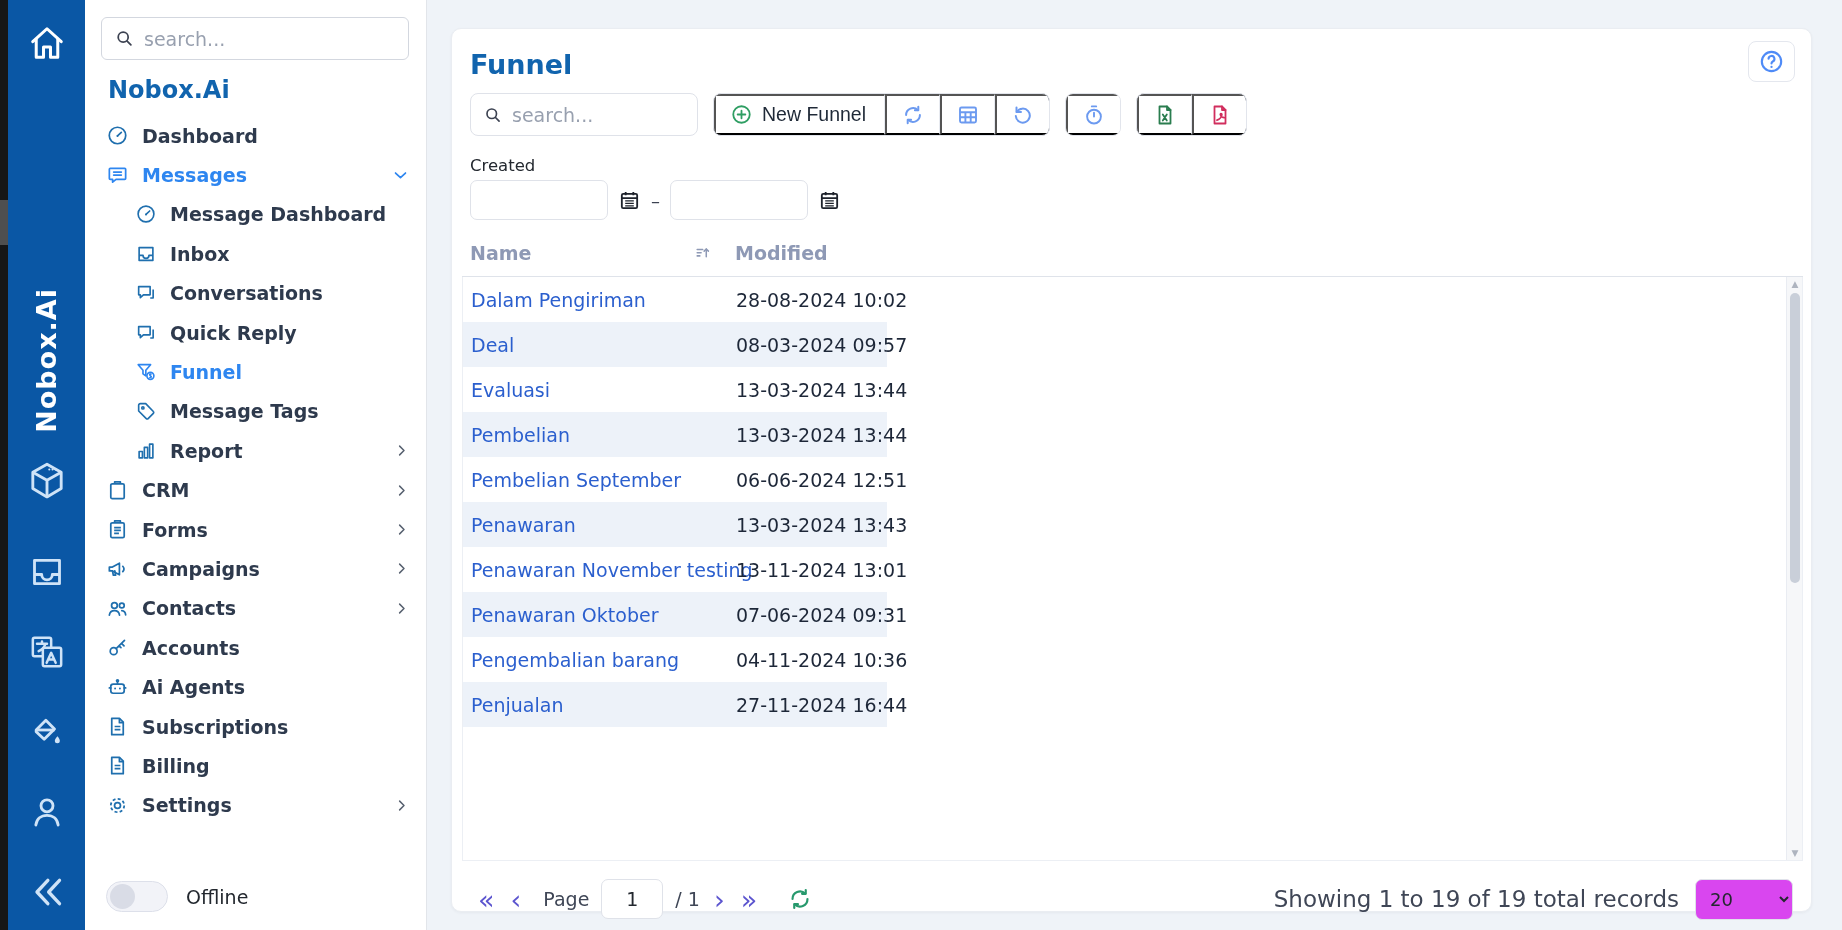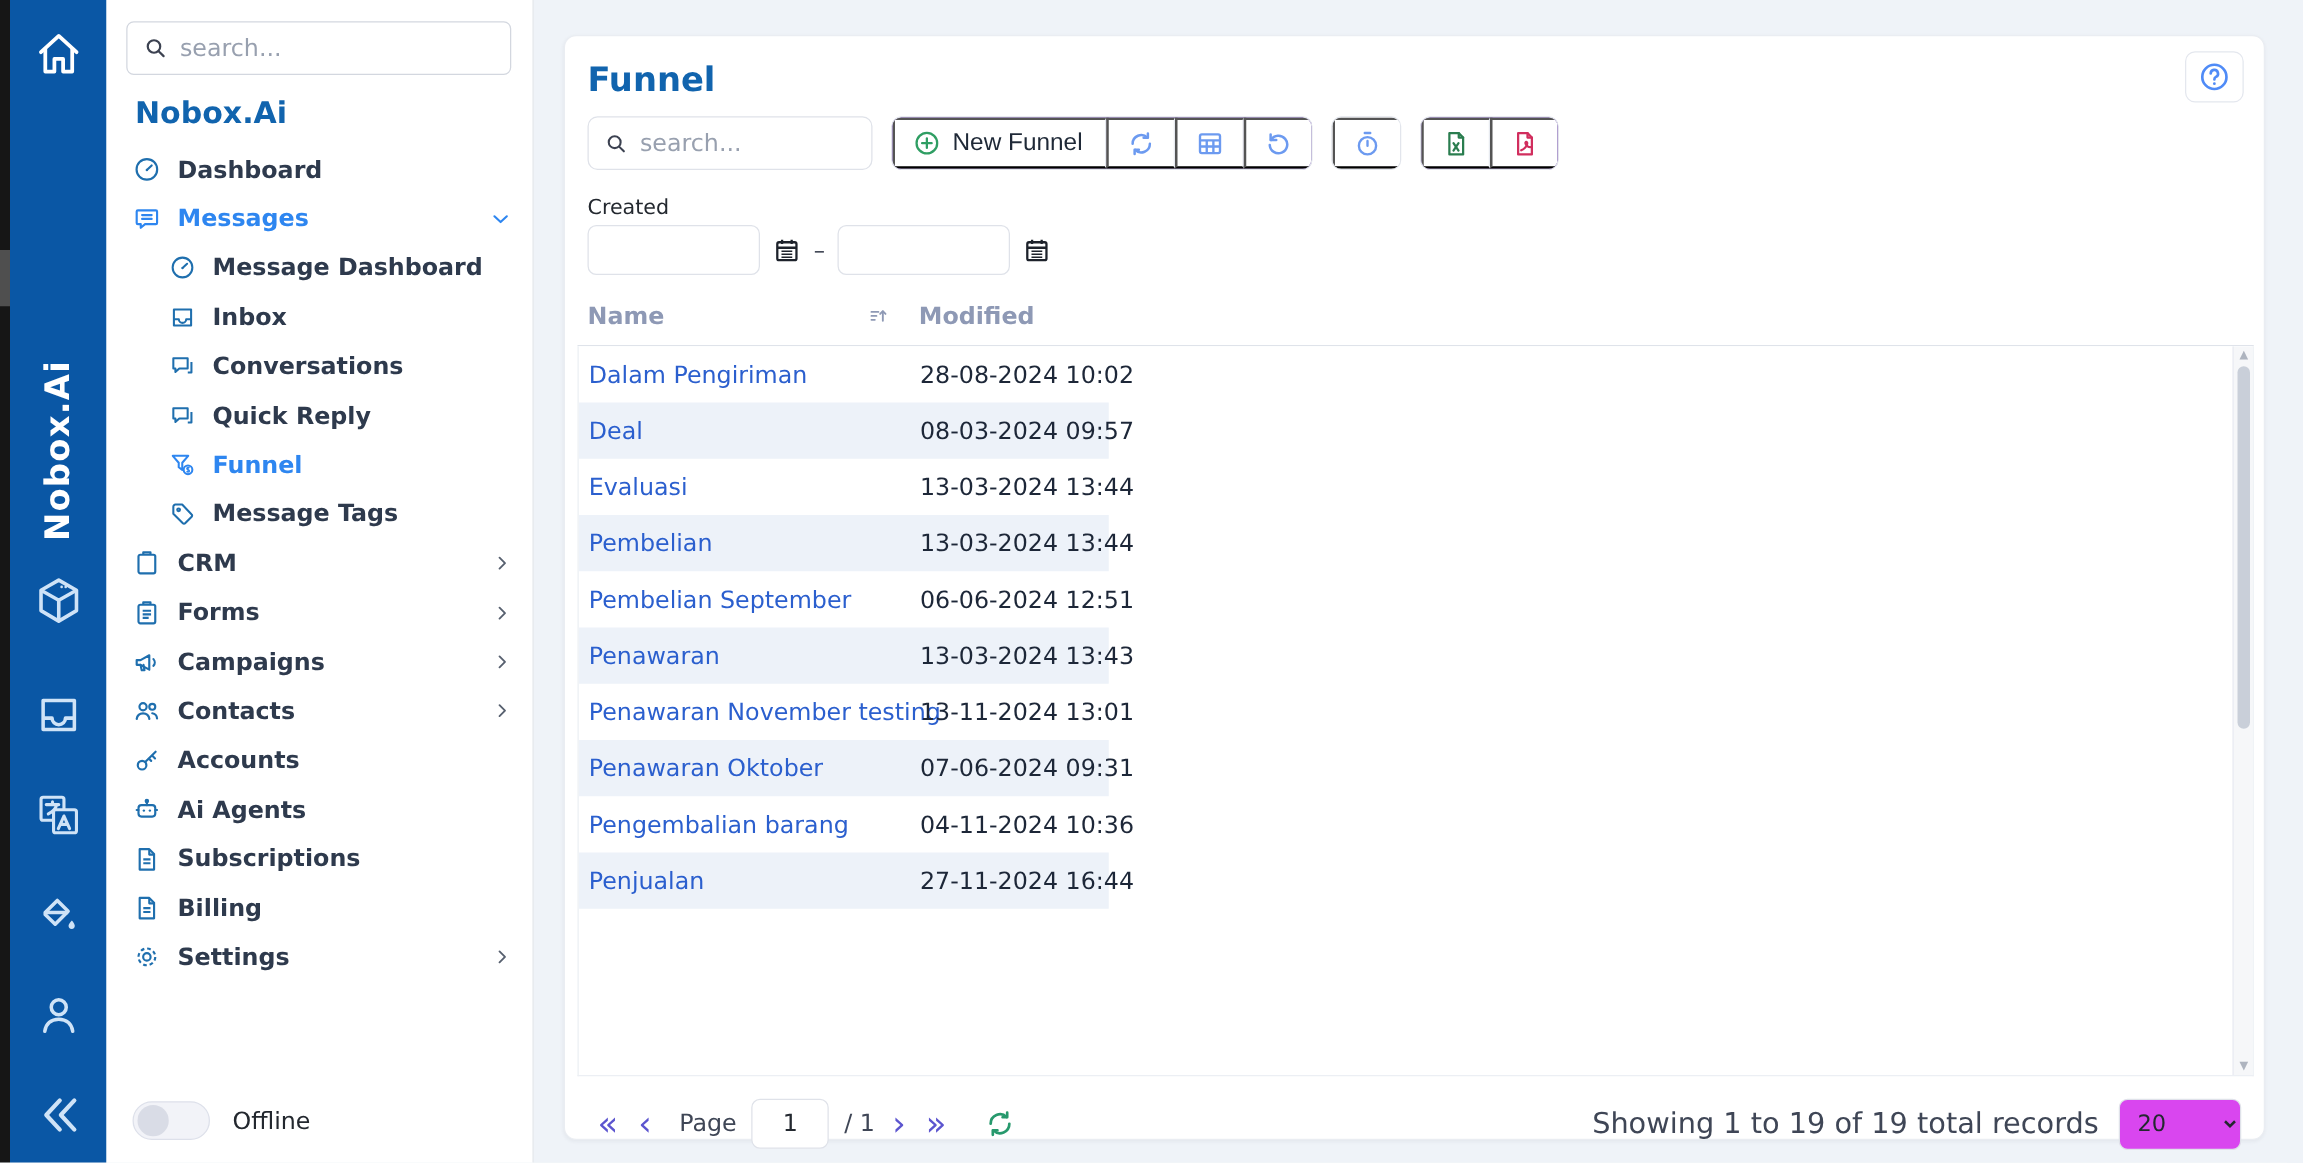--- a/index.html
+++ b/index.html
@@ -52,21 +52,21 @@
   .page-title { position:absolute; left:18px; top:20px; font-size:27px; font-weight:700; color:#1164ae; }
   .help-btn { position:absolute; right:16px; top:12px; width:47px; height:41px;
     border:1px solid #e4e7ee; border-radius:8px; background:#fff; display:flex;
     align-items:center; justify-content:center; color:#4f8bf7; cursor:pointer; }
 
   .toolbar { position:absolute; left:18px; top:64px; height:43px; display:flex; gap:15px; }
   .tb-search { width:228px; height:43px; border:1px solid #dfe2e9; border-radius:8px;
     display:flex; align-items:center; padding:0 12px; gap:9px; color:#3c4251; background:#fff; }
   .tb-search input { border:none; outline:none; width:100%; font:19px "DejaVu Sans",sans-serif; color:#3c4251; }
   .tb-search input::placeholder { color:#98a0af; }
-  .btn-group { display:flex; height:43px; border:1px solid #e2e5ec; border-radius:8px; background:#4c1d95; overflow:hidden; }
+  .btn-group { display:flex; height:43px; border:1px solid #e2e5ec; border-radius:8px; background:#0f172a; overflow:hidden; }
   .btn-group .gbtn { display:flex; align-items:center; justify-content:center; gap:9px;
     padding:0 14px; border-right:1px solid #e7eaf0; background:#fff; cursor:pointer; }
   .btn-group .gbtn:last-child { border-right:none; }
   .gbtn.txt { font-size:19.5px; color:#1f2937; padding:0 18px 0 14px; }
   .gbtn .blue { color:#6c9af0; } .gbtn .green { color:#2f9e63; }
   .gbtn .xls { color:#2a7d4f; } .gbtn .pdf { color:#d12e5e; }
 
   .created-lbl { position:absolute; left:18px; top:127px; font-size:16.5px; color:#23282f; }
   .date-row { position:absolute; left:18px; top:151px; height:40px; display:flex; align-items:center; gap:10px; }
   .date-input { width:138px; height:40px; border:1px solid #dfe2e9; border-radius:7px; background:#fff;
@@ -264,20 +264,35 @@
     <div class="mi sub">
       <span class="ic">
           <svg width="22" height="22" viewBox="0 0 24 24" fill="none" stroke="currentColor" stroke-width="1.8" stroke-linejoin="round">
             <path d="M4 5.8V12l8.3 8.3a1.4 1.4 0 0 0 2 0l5.7-5.7a1.4 1.4 0 0 0 0-2L11.7 4H5.8A1.8 1.8 0 0 0 4 5.8z"></path>
             <circle cx="8.6" cy="8.6" r="1.2"></circle>
           </svg>
         </span>
       <span class="lbl">Message Tags</span>
     </div>
 
+    <div class="mi sub">
+      <span class="ic">
+          <svg width="22" height="22" viewBox="0 0 24 24" fill="none" stroke="currentColor" stroke-width="1.8" stroke-linejoin="round">
+            <rect x="4.5" y="12.5" width="3.6" height="7"></rect>
+            <rect x="10.2" y="8" width="3.6" height="11.5"></rect>
+            <rect x="15.9" y="4.5" width="3.6" height="15"></rect>
+          </svg>
+        </span>
+      <span class="lbl">Report</span>
+      <span class="chev">
+          <svg width="15" height="15" viewBox="0 0 24 24" fill="none" stroke="currentColor" stroke-width="2.4" stroke-linecap="round" stroke-linejoin="round">
+            <path d="M9 5l7 7-7 7"></path>
+          </svg>
+        </span>
+    </div>
 
     <div class="mi">
       <span class="ic">
           <svg width="23" height="23" viewBox="0 0 24 24" fill="none" stroke="currentColor" stroke-width="1.8" stroke-linejoin="round">
             <rect x="5" y="5" width="14" height="15.5" rx="1.5"></rect>
             <path d="M9 5V3h6v2"></path>
           </svg>
         </span>
       <span class="lbl">CRM</span>
       <span class="chev">

